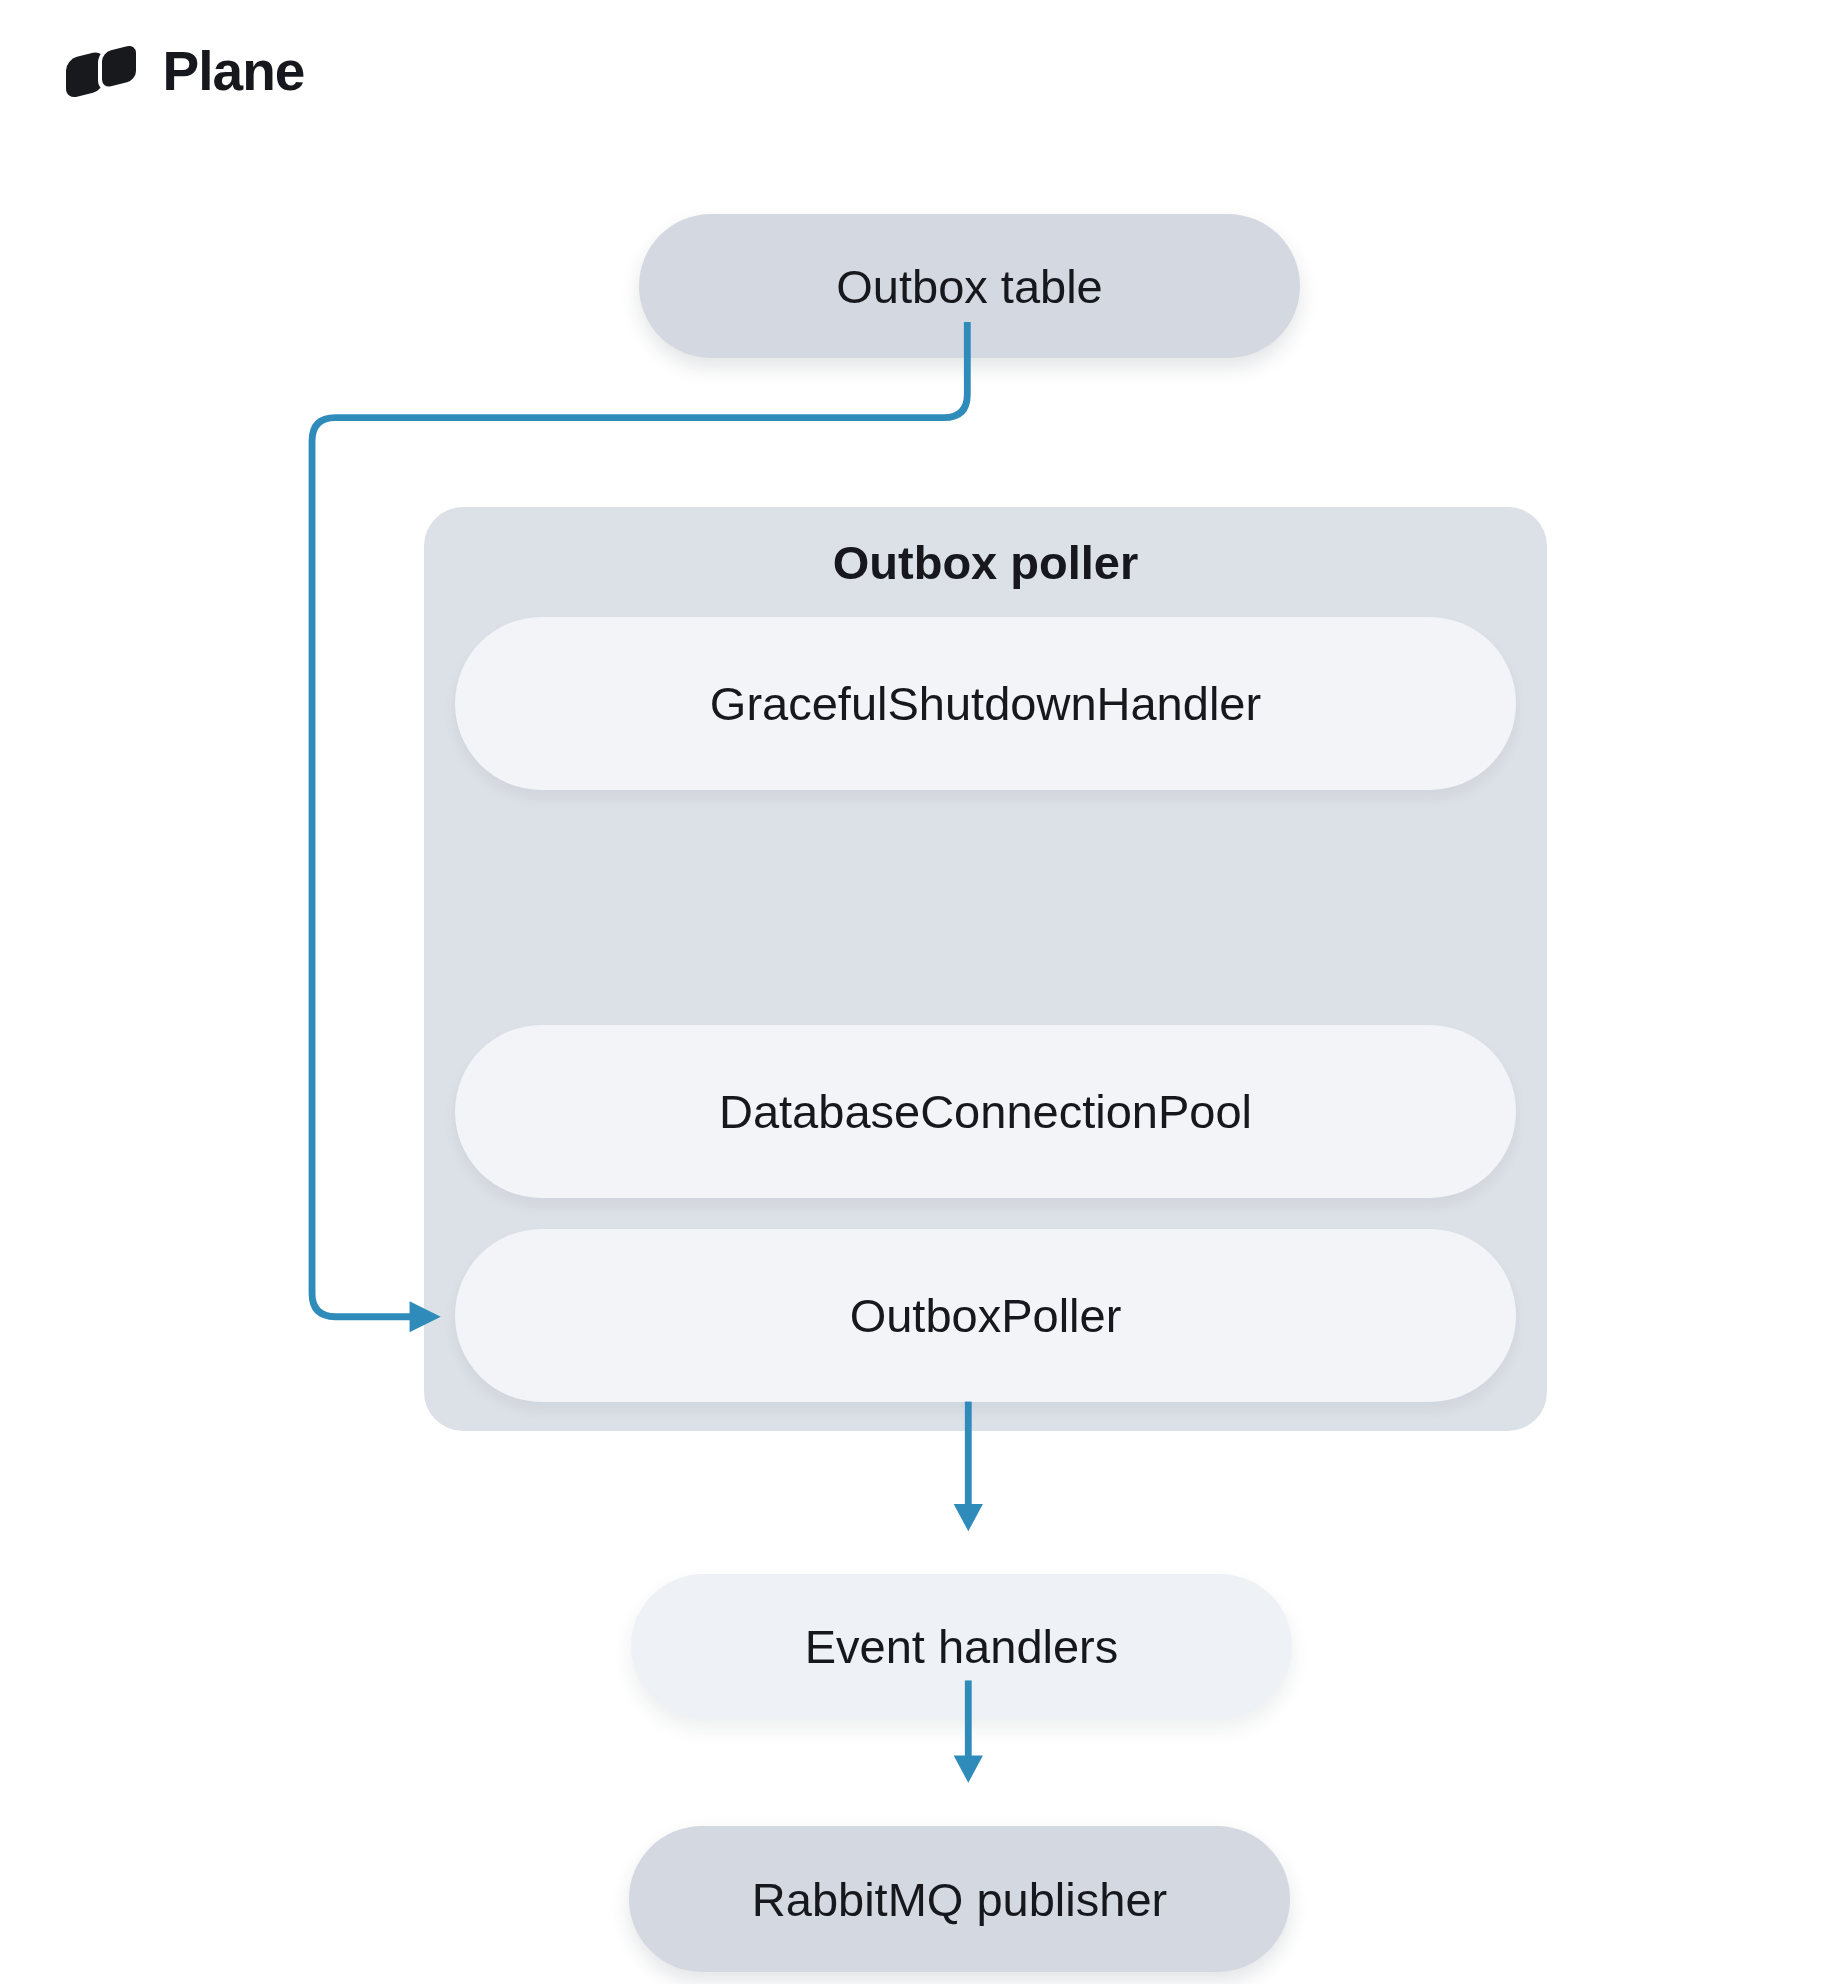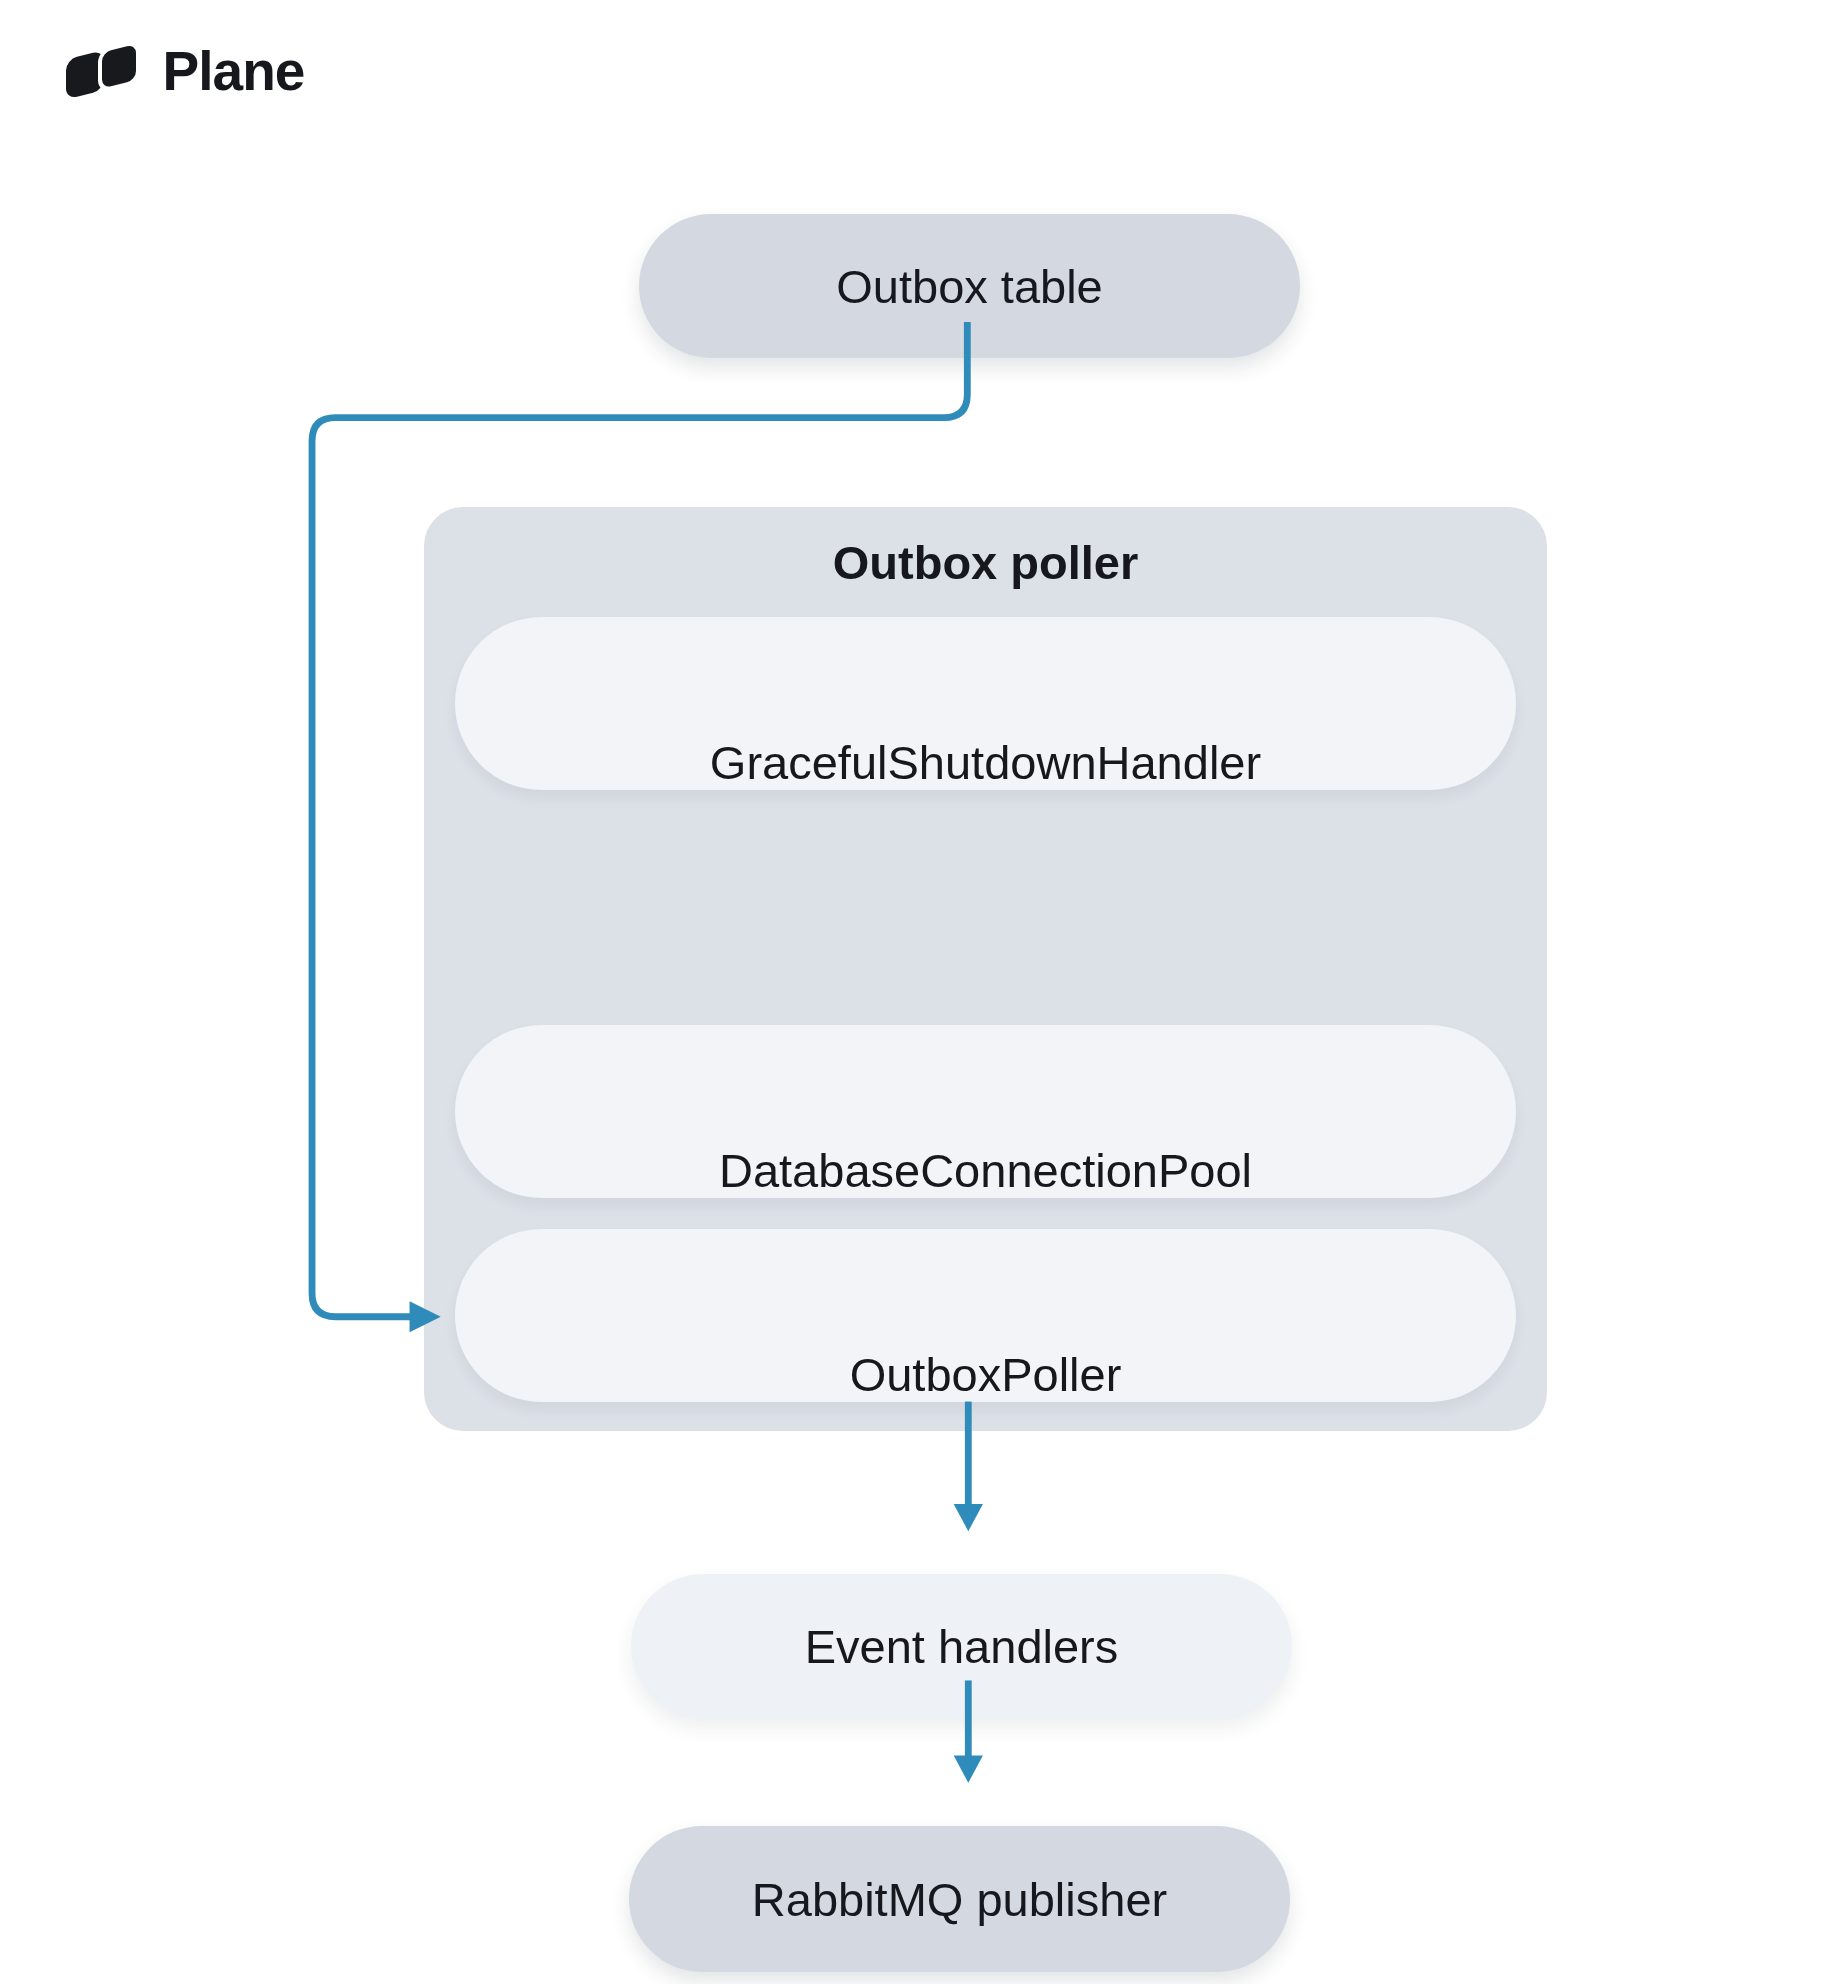--- a/index.html
+++ b/index.html
@@ -58,21 +58,21 @@
   .container-title{
     position:absolute;left:0;top:0;width:100%;height:110px;
     display:flex;align-items:center;justify-content:center;
     font-size:47px;font-weight:700;color:var(--text);
   }
   .inner-pill{
     position:absolute;
     left:31px;width:1061px;height:173px;
     background:var(--node-light);
     border-radius:974px;
-    display:flex;align-items:flex-end;justify-content:center;
+    display:flex;align-items:center;justify-content:center;
     font-size:47px;color:var(--text);
     box-shadow:0 7.8px 13.7px rgba(30,38,55,.06);
   }
   .inner-p1{top:110px;}
   .inner-p2{top:314px;}
   .inner-p3{top:518px;}
   .inner-p4{top:722px;}
 
   
   .arrows{

